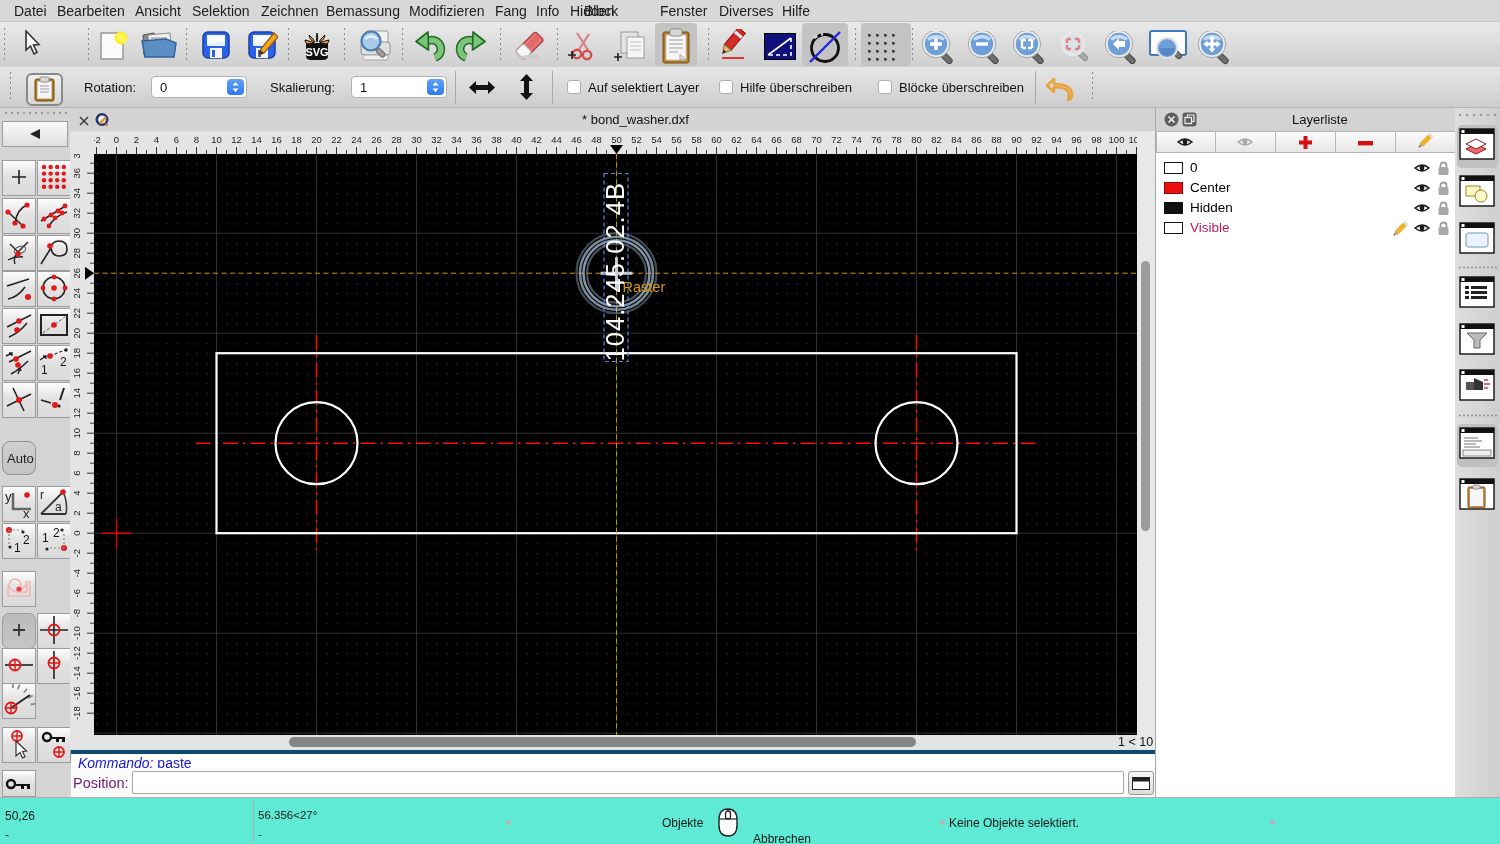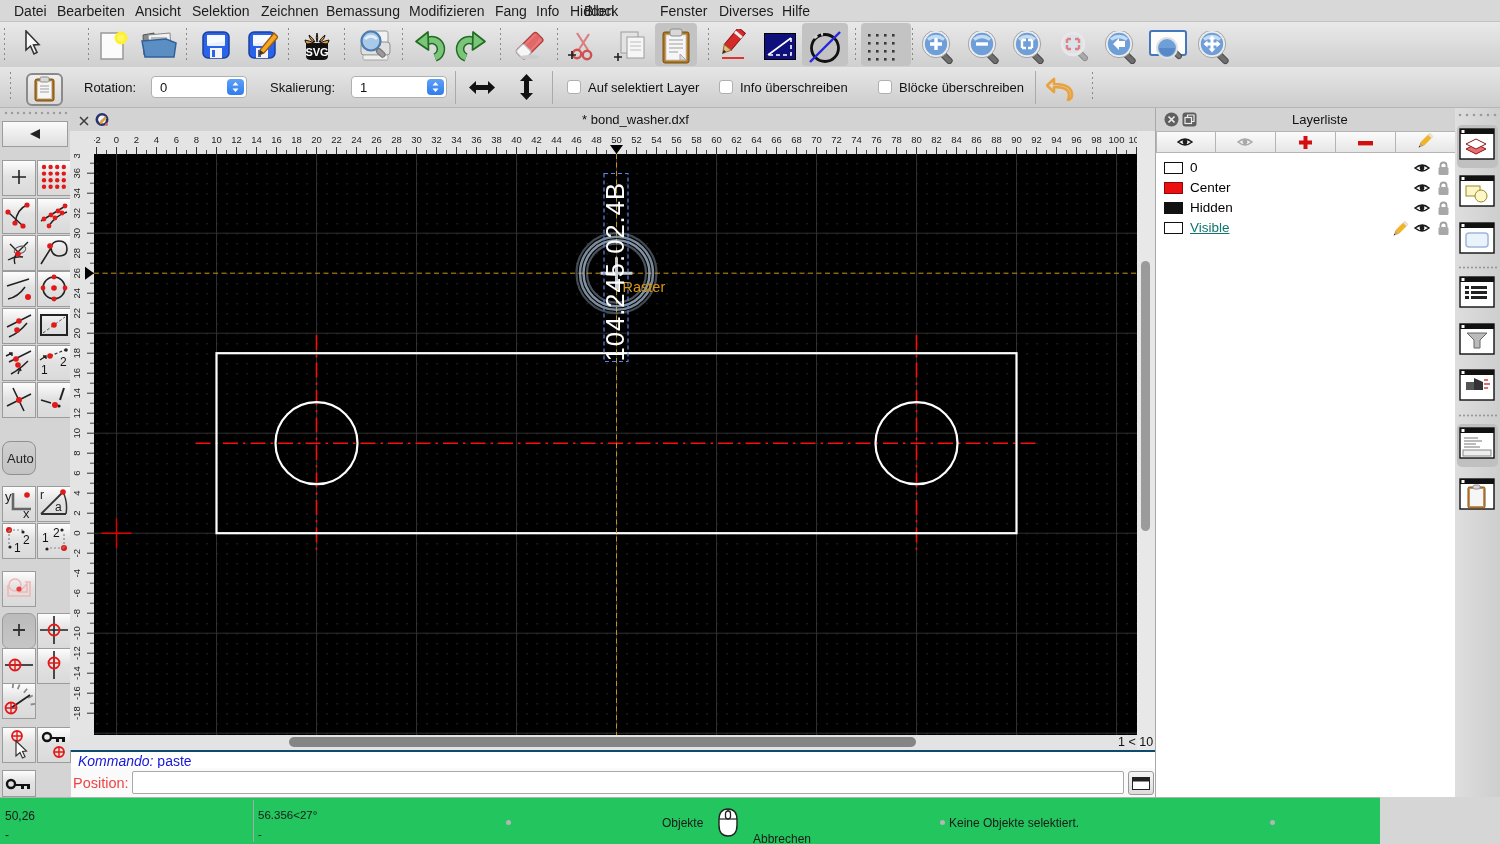--- a/index.html
+++ b/index.html
@@ -10,22 +10,22 @@
 .vsep{position:absolute;width:1px;background-image:linear-gradient(#888 40%,rgba(0,0,0,0) 20%);background-size:1px 5px;}
 .press{position:absolute;background:#c3c3c3;border-radius:4px;}
 #tabbar{position:absolute;left:70px;top:108px;width:1085px;height:23px;background:#d3d3d3;font-size:13px;color:#111;}
 #leftdock{position:absolute;left:0;top:108px;width:70px;height:689px;background:#d4d4d4;}
 .sbtn{position:absolute;width:34px;height:36px;background:linear-gradient(#fdfdfd,#e2e2e2 45%,#dadada);border:1px solid #9c9c9c;}
 .sbtnp{background:linear-gradient(#bbb,#c6c6c6);}
 #rpanel{position:absolute;left:1155px;top:108px;width:300px;height:689px;background:#fff;border-left:1px solid #a8a8a8;}
 #rdock{position:absolute;left:1455px;top:108px;width:45px;height:689px;background:linear-gradient(90deg,#dedede,#cecece);}
 .wbtn{position:absolute;left:3px;width:38px;height:38px;}
 .wsel{background:#c0c0c0;border-radius:5px;}
-#statusbar{position:absolute;left:0;top:797px;width:1380px;height:47px;background:#22c55e;border-top:1px solid #b0b0b0;font-size:12px;color:#1a1a1a;}
-#cmdrow{position:absolute;left:71px;top:750px;width:1216px;height:18px;background:#fff;border-top:2px solid #0c4a6e;font-size:13.5px;}
+#statusbar{position:absolute;left:0;top:797px;width:1500px;height:47px;background:#5eead4;border-top:1px solid #b0b0b0;font-size:12px;color:#1a1a1a;}
+#cmdrow{position:absolute;left:71px;top:750px;width:1216px;height:18px;background:#fff;border-top:4px solid #0c4a6e;font-size:13.5px;}
 #posrow{position:absolute;left:71px;top:768px;width:1084px;height:29px;background:#fafafa;font-size:13.5px;}
 .ck{position:absolute;width:14px;height:14px;background:#fff;border:1px solid #b0b0b0;border-radius:3px;top:13px;}
 text{font-family:"Liberation Sans",sans-serif;}
 </style></head><body>
 <div id="menubar">
     <span style="left:14px">Datei</span>
     <span style="left:57px">Bearbeiten</span>
     <span style="left:135px">Ansicht</span>
     <span style="left:192px">Selektion</span>
     <span style="left:261px">Zeichnen</span>
@@ -252,21 +252,21 @@
     <svg class="abs" style="left:468px;top:12px" width="28" height="17" viewBox="0 0 28 17">
       <path d="M1 8.5 L8 2 L8 6 L20 6 L20 2 L27 8.5 L20 15 L20 11 L8 11 L8 15 Z" fill="#111"></path>
     </svg>
     <svg class="abs" style="left:518px;top:6px" width="17" height="28" viewBox="0 0 17 28">
       <path d="M8.5 1 L15 8 L11 8 L11 20 L15 20 L8.5 27 L2 20 L6 20 L6 8 L2 8 Z" fill="#111"></path>
     </svg>
     <div class="abs" style="left:552px;top:4px;width:1px;height:33px;background:#aaa;"></div>
     <div class="ck" style="left:567px;"></div>
     <span class="abs" style="left:588px;top:13px;">Auf selektiert Layer</span>
     <div class="ck" style="left:719px;"></div>
-    <span class="abs" style="left:740px;top:13px;">Info überschreiben</span>
+    <span class="abs" style="left:740px;top:13px;">Hilfe überschreiben</span>
     <div class="ck" style="left:878px;"></div>
     <span class="abs" style="left:899px;top:13px;">Blöcke überschreiben</span>
     <div class="abs" style="left:1035px;top:4px;width:1px;height:33px;background:#aaa;"></div>
     <svg class="abs" style="left:1046px;top:8px" width="32" height="26" viewBox="0 0 32 26">
       <path d="M8 4 L8 9 Q26 9 26 20 Q26 24 22 25 Q23 22 23 20 Q23 12 8 12 L8 17 L1 10.5 Z" fill="none" stroke="#e8a33d" stroke-width="2.6" stroke-linejoin="round"></path>
     </svg>
     <div class="vsep" style="left:1092px;top:5px;height:30px;"></div>
   </div>
 <div id="tabbar">
     <svg class="abs" style="left:9px;top:8px" width="10" height="10" viewBox="0 0 10 10">
@@ -792,21 +792,21 @@
 <div class="abs" style="left:70px;top:735px;width:1085px;height:15px;background:#e3e3e3;"></div>
 <div class="abs" style="left:289px;top:737px;width:627px;height:10px;background:#858585;border-radius:5px;"></div>
 <span class="abs" style="left:1118px;top:735px;font-size:12.5px;color:#111;z-index:5;">1 &lt; 10</span>
 <div class="abs" style="left:1137px;top:131px;width:18px;height:619px;background:#e8e8e8;"></div>
 <div class="abs" style="left:1141px;top:261px;width:9px;height:270px;background:#9b9b9b;border-radius:4.5px;"></div>
 <div class="abs" style="left:1143px;top:750px;width:8px;height:16px;background:#9b9b9b;border-radius:4px;"></div>
 <div id="cmdrow">
     <span class="abs" style="left:7px;top:1px;color:#1616d8;font-size:14px;"><i>Kommando:</i> paste</span>
   </div>
 <div id="posrow">
-    <span class="abs" style="left:2px;top:7px;color:#ef4444;font-size:14.5px;">Position:</span>
+    <span class="abs" style="left:2px;top:7px;color:#701a75;font-size:14.5px;">Position:</span>
     <div class="abs" style="left:61px;top:3px;width:992px;height:23px;background:#fff;border:1px solid #a8a8a8;border-radius:2px;"></div>
     <div class="abs" style="left:1057px;top:3px;width:26px;height:24px;background:linear-gradient(#f6f6f6,#dcdcdc);border:1px solid #999;border-radius:3px;"></div>
     <svg class="abs " style="left:1061px;top:9px" width="18" height="13" viewBox="0 0 18 13">
       <rect x="0.5" y="0.5" width="17" height="12" fill="#fff" stroke="#222"></rect>
       <rect x="0.5" y="0.5" width="17" height="4" fill="#222"></rect>
     </svg>
   </div>
 <div id="rpanel">
     <div class="abs" style="left:0;top:0;width:300px;height:23px;background:#d3d3d3;"></div>
     <svg class="abs " style="left:8px;top:4px" width="15" height="15" viewBox="0 0 15 15">
@@ -870,21 +870,21 @@
     <span class="abs" style="left:34px;top:92px;font-size:13.5px;color:#000;">Hidden</span>
     <svg class="abs " style="left:258px;top:94px" width="17" height="13" viewBox="0 0 17 13">
       <path d="M1 6 Q8.5 0.2 15 6 Q8 11.8 1 6 Z" fill="none" stroke="#1a1a1a" stroke-width="1.5"></path>
       <circle cx="8" cy="6" r="2.4" fill="#1a1a1a"></circle>
     </svg>
     <svg class="abs " style="left:281px;top:93px" width="13" height="15" viewBox="0 0 13 15">
       <path d="M3.5 6 V4.5 Q3.5 1.5 6.5 1.5 Q9.5 1.5 9.5 4.5 V6" fill="none" stroke="#9f9f9f" stroke-width="1.8"></path>
       <rect x="1.5" y="6" width="10" height="8" rx="1.5" fill="#a8a8a8"></rect>
     </svg>
     <div class="abs" style="left:8px;top:114px;width:19px;height:12px;background:#fff;border:1.6px solid #111;"></div>
-    <span class="abs" style="left:34px;top:112px;font-size:13.5px;color:#0f766e;text-decoration:underline;">Visible</span>
+    <span class="abs" style="left:34px;top:112px;font-size:13.5px;color:#be185d;">Visible</span>
     <svg class="abs " style="left:258px;top:114px" width="17" height="13" viewBox="0 0 17 13">
       <path d="M1 6 Q8.5 0.2 15 6 Q8 11.8 1 6 Z" fill="none" stroke="#1a1a1a" stroke-width="1.5"></path>
       <circle cx="8" cy="6" r="2.4" fill="#1a1a1a"></circle>
     </svg>
     <svg class="abs " style="left:281px;top:113px" width="13" height="15" viewBox="0 0 13 15">
       <path d="M3.5 6 V4.5 Q3.5 1.5 6.5 1.5 Q9.5 1.5 9.5 4.5 V6" fill="none" stroke="#9f9f9f" stroke-width="1.8"></path>
       <rect x="1.5" y="6" width="10" height="8" rx="1.5" fill="#a8a8a8"></rect>
     </svg>
     <svg class="abs " style="left:235px;top:112px" width="17" height="17" viewBox="0 0 17 17">
       <g transform="rotate(45 9 9)">

